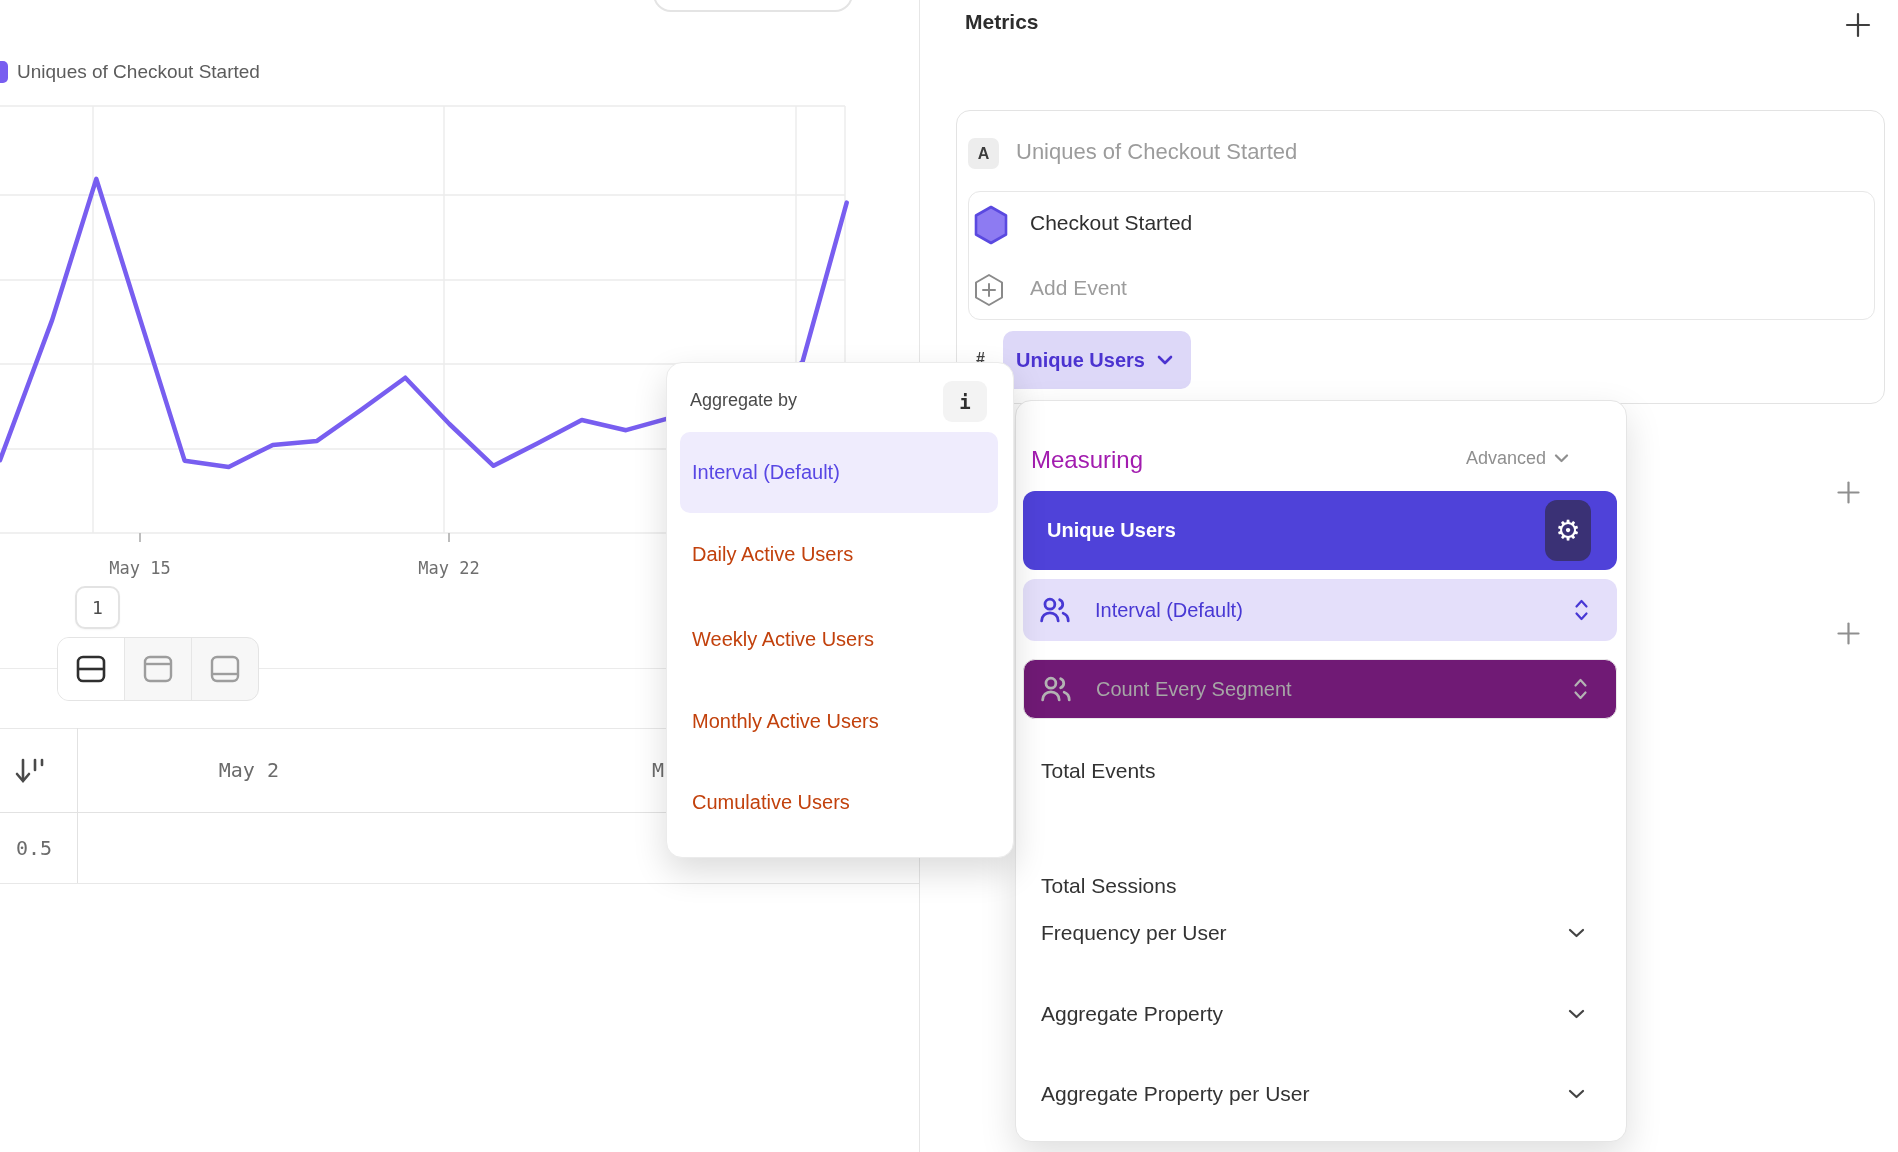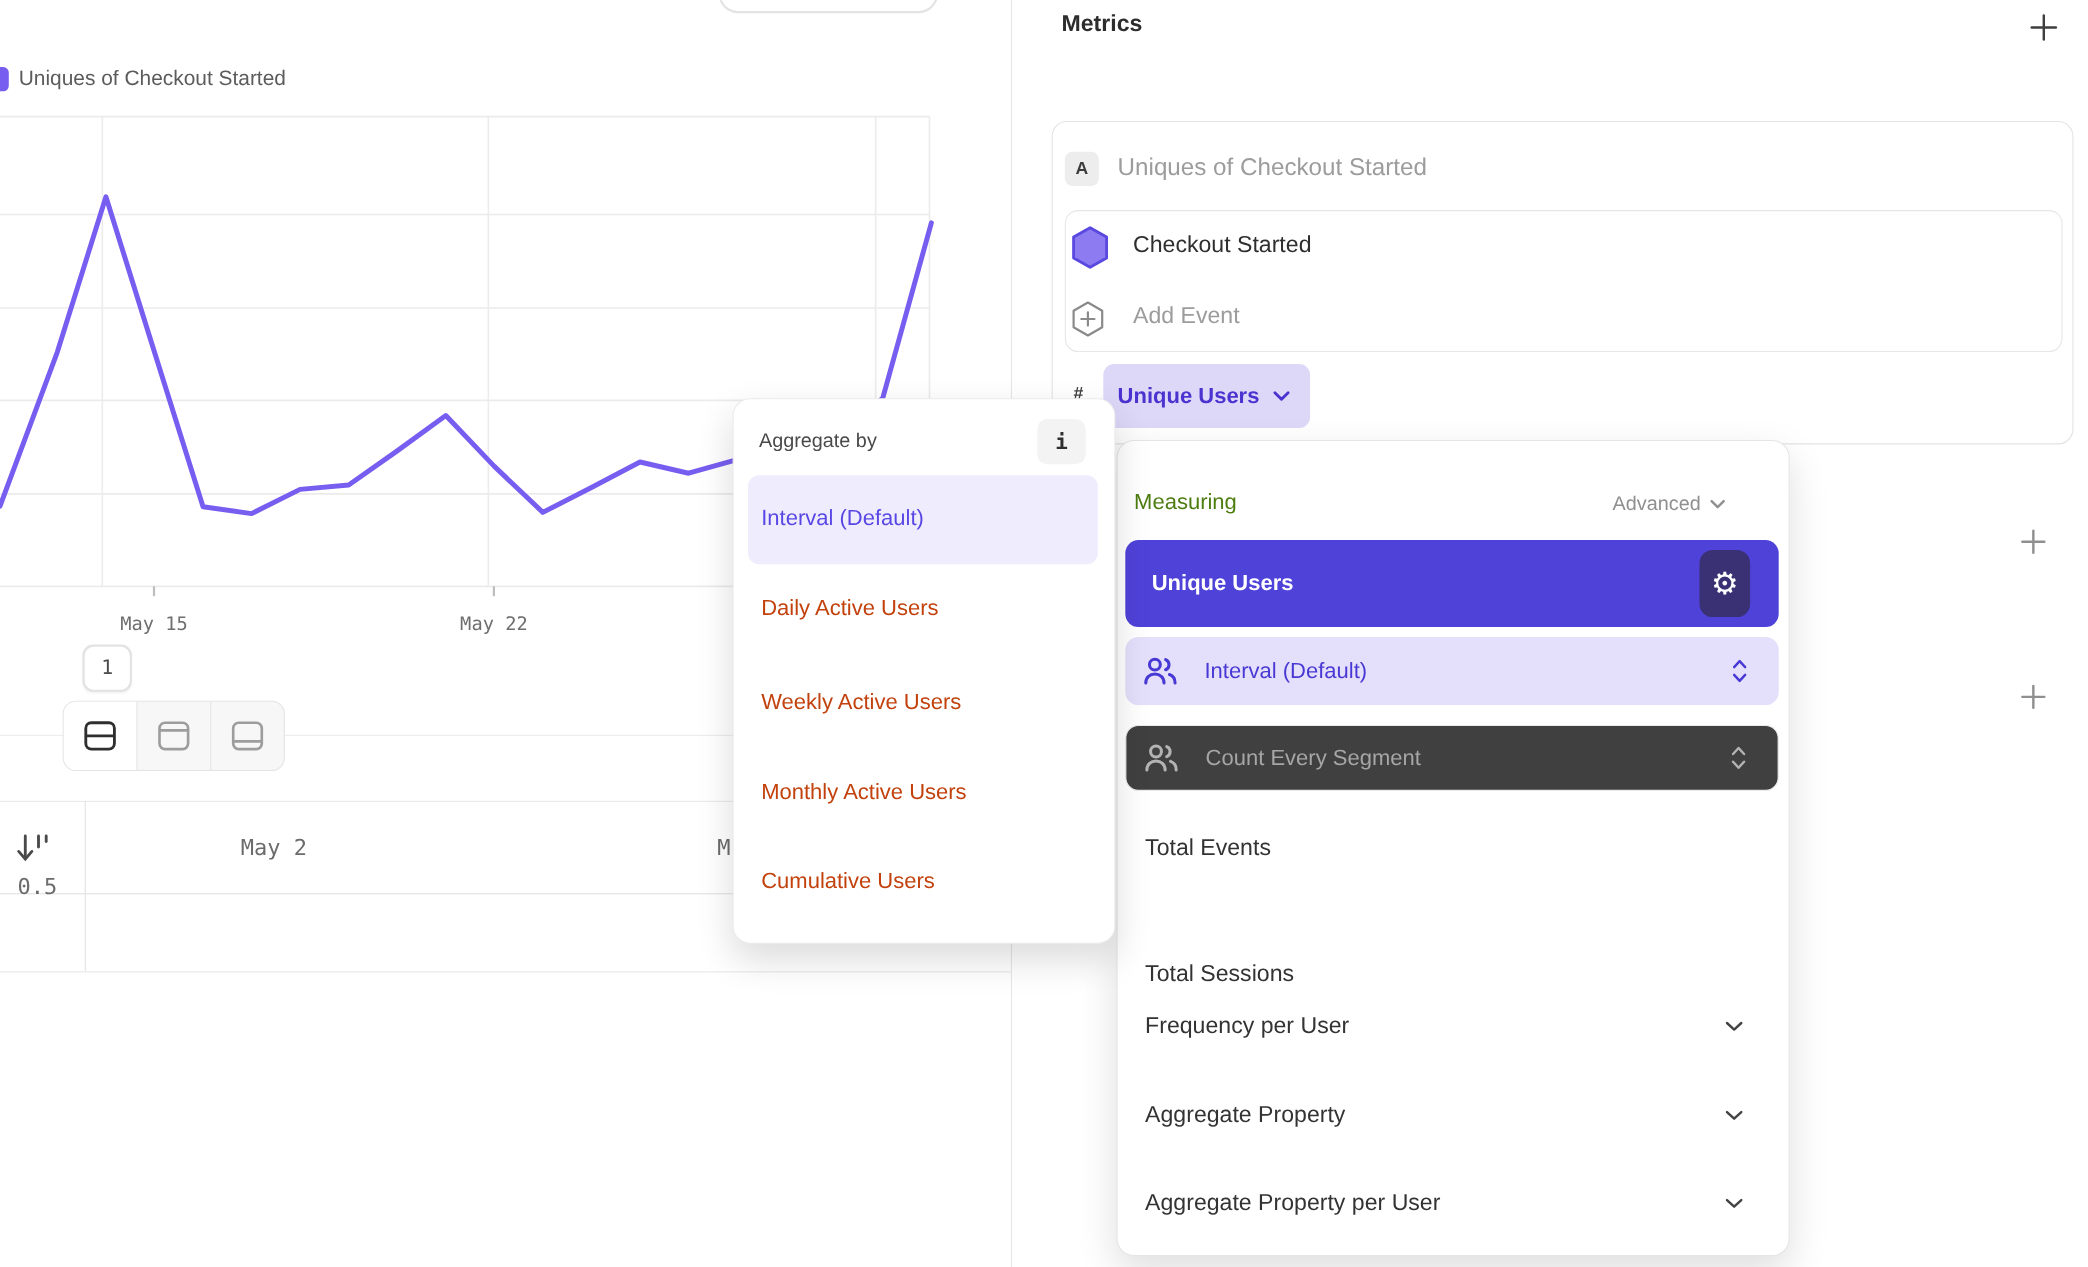--- a/index.html
+++ b/index.html
@@ -20,21 +20,21 @@
             display:flex;align-items:center;justify-content:center;font-size:18px;color:#4c4c4c;box-shadow:0 1px 2px rgba(0,0,0,.04);}
   .divider-668{left:0;top:668px;width:919px;height:1px;background:#ebebeb;}
   .view-toggle{left:57px;top:637px;width:200px;height:62px;background:#f7f7f7;border:1px solid #e4e4e4;border-radius:12px;display:flex;}
   .view-toggle .cell{flex:1;display:flex;align-items:center;justify-content:center;}
   .view-toggle .cell + .cell{border-left:1px solid #e6e6e6;}
   .view-toggle .cell.sel{background:#ffffff;border-radius:11px 0 0 11px;}
 
   
   .tline{background:#e8e8e8;}
   .th{top:742px;height:56px;display:flex;align-items:center;justify-content:flex-end;font-size:20px;color:#6b6b6b;}
-  .td{top:775px;height:62px;display:flex;align-items:center;justify-content:flex-end;font-size:20px;color:#6b6b6b;}
+  .td{top:817px;height:62px;display:flex;align-items:center;justify-content:flex-end;font-size:20px;color:#6b6b6b;}
 
   
   .agg-popup{left:666px;top:362px;width:346px;height:494px;background:#fff;border:1px solid #ebebeb;border-radius:16px;
              box-shadow:0 14px 34px rgba(0,0,0,.14);z-index:30;}
   .agg-title{left:690px;top:390px;font-size:18px;color:#4a4a4a;font-weight:500;z-index:31;}
   .agg-info{left:943px;top:381px;width:44px;height:41px;background:#f3f3f3;border-radius:9px;display:flex;align-items:center;
             justify-content:center;font-size:19px;font-weight:bold;color:#2f2f2f;z-index:31;}
   .agg-item{left:692px;transform:translateY(-50%);font-size:20px;color:#c2410c;font-weight:500;z-index:31;white-space:nowrap;}
   .agg-hl{left:680px;top:432px;width:318px;height:81px;background:#efecfd;border-radius:10px;z-index:30;}
   .agg-item.sel{color:#5847e4;}
@@ -50,29 +50,29 @@
   .add-event-label{left:1030px;top:276px;font-size:21px;color:#9c9c9c;white-space:nowrap;}
   .hash{left:976px;top:350px;font-size:16px;font-weight:600;color:#424242;}
   .chip{left:1003px;top:331px;width:188px;height:58px;background:#ddd8f8;border-radius:10px;display:flex;align-items:center;
         padding-left:13px;box-sizing:border-box;}
   .chip-label{font-size:20px;font-weight:600;color:#4b33d0;white-space:nowrap;}
   .plus-btn{display:flex;align-items:center;justify-content:center;}
 
   
   .meas-panel{left:1015px;top:400px;width:610px;height:740px;background:#fff;border:1px solid #e5e5e5;border-radius:16px;
               box-shadow:0 14px 36px rgba(0,0,0,.13);z-index:20;}
-  .meas-title{left:1031px;top:446px;font-size:20px;color:#4d7c0f;font-weight:500;z-index:21;}
+  .meas-title{left:1031px;top:446px;font-size:24px;color:#a21caf;font-weight:500;z-index:21;}
   .adv-toggle{top:448px;left:1466px;width:140px;display:flex;align-items:center;justify-content:flex-start;gap:8px;z-index:21;
               font-size:18px;color:#8f8f8f;}
   .row-sel{left:1023px;top:491px;width:594px;height:79px;background:#4f42d9;border-radius:12px;z-index:21;display:flex;align-items:center;}
   .row-sel-label{margin-left:24px;font-size:20px;font-weight:700;color:#ffffff;}
   .gear-btn{position:absolute;right:26px;top:9px;width:46px;height:61px;background:#3a3175;border-radius:12px;display:flex;
             align-items:center;justify-content:center;color:#fff;font-size:28px;line-height:1;}
   .row-lav{left:1023px;top:579px;width:594px;height:62px;background:#e4dffa;border-radius:12px;z-index:21;display:flex;align-items:center;}
-  .row-seg{left:1023px;top:659px;width:594px;height:60px;background:#404040;border:1px solid #eaeaea;border-radius:12px;z-index:21;
+  .row-seg{left:1023px;top:659px;width:594px;height:60px;background:#701a75;border:1px solid #eaeaea;border-radius:12px;z-index:21;
            display:flex;align-items:center;box-sizing:border-box;}
   .row-icon{margin-left:14px;}
   .row-lav .row-text{margin-left:22px;font-size:20px;font-weight:500;color:#4838d4;}
   .row-seg .row-text{margin-left:22px;font-size:20px;font-weight:500;color:#a6a6a6;}
   .row-updown{position:absolute;right:28px;top:50%;transform:translateY(-50%);}
   .meas-opt{left:1041px;transform:translateY(-50%);font-size:21px;font-weight:500;color:#333333;z-index:21;white-space:nowrap;}
   .opt-chev{left:1568px;transform:translateY(-50%);z-index:21;}
 </style>
 </head>
 <body>

